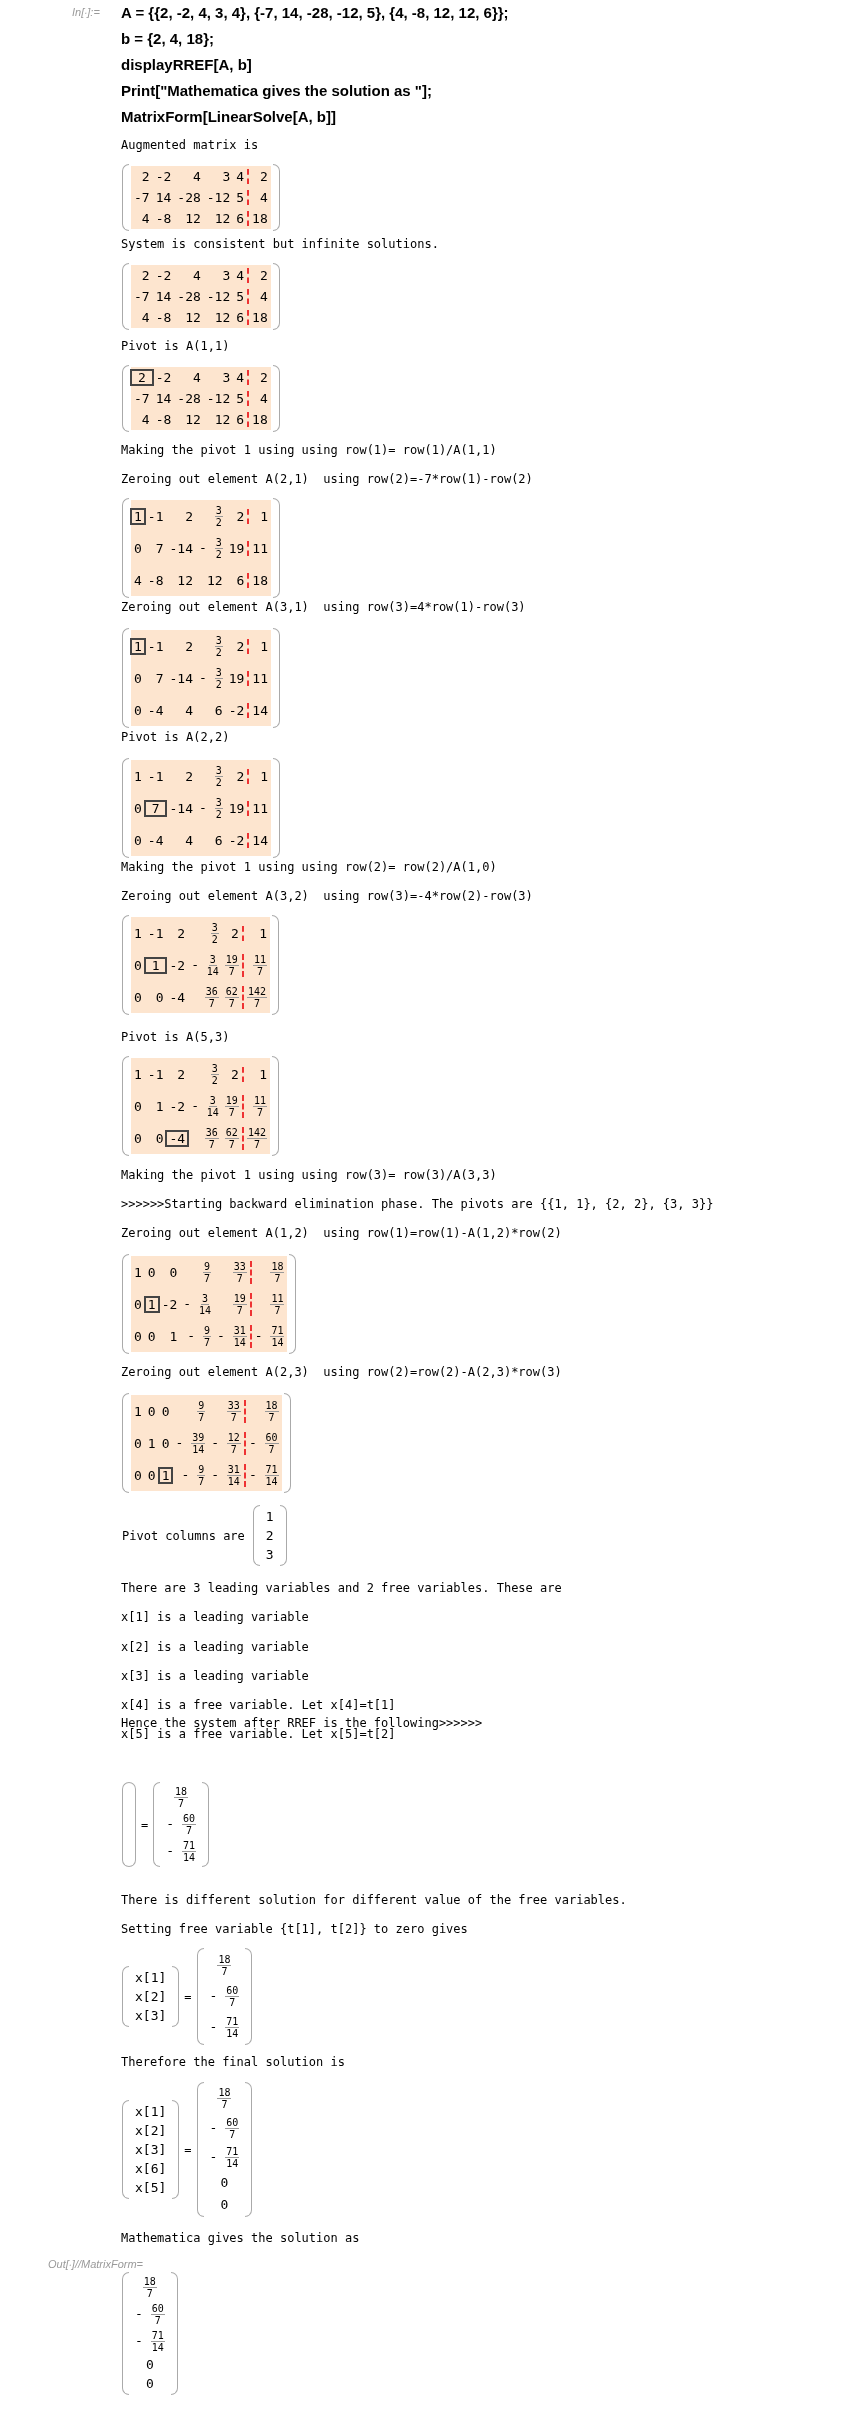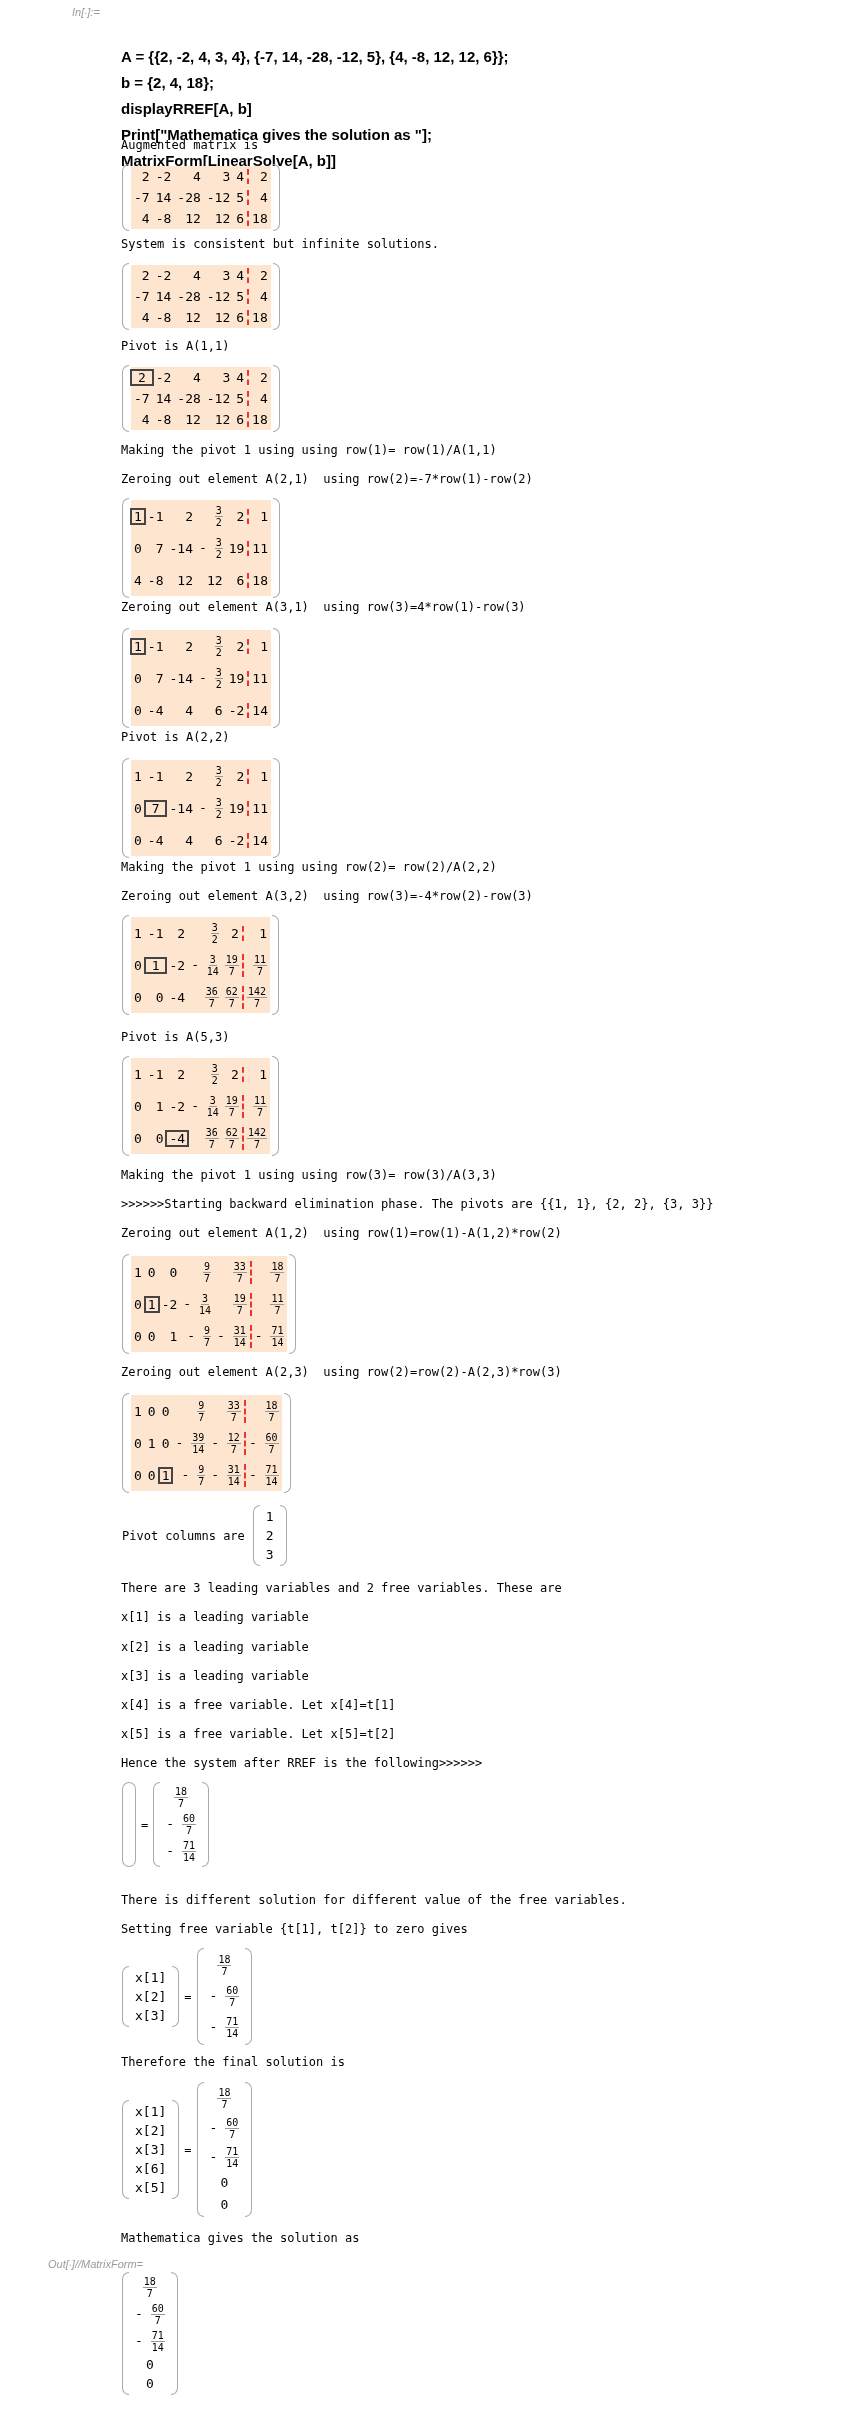--- a/index.html
+++ b/index.html
@@ -1,19 +1,19 @@
 <!DOCTYPE html>
 <html><head>
 <meta charset="utf-8">
 <style>
   html, body { margin: 0; padding: 0; background: #ffffff; }
   body { width: 858px; min-height: 2418px; position: relative; font-family: "DejaVu Sans Mono", "Liberation Mono", monospace; color: #000; }
   .cell-label { position: absolute; font-family: "Liberation Sans", sans-serif; font-style: italic; font-size: 11px; color: #9a9a9a; }
   .in-label { left: 72px; top: 6px; }
-  .code { position: absolute; left: 121px; font-family: "Liberation Sans", sans-serif; font-weight: bold; font-size: 15px; white-space: pre; margin-top: 44px; }
+  .code { position: absolute; left: 121px; font-family: "Liberation Sans", sans-serif; font-weight: bold; font-size: 15px; white-space: pre; }
   .out { position: absolute; left: 121px; font-size: 12px; white-space: pre; }
   .mat { position: absolute; left: 122px; display: inline-flex; align-items: stretch; }
   .paren { width: 6px; border: 1px solid #aaa; }
   .paren.l { border-right: none; border-radius: 8px 0 0 8px; }
   .paren.r { border-left: none; border-radius: 0 8px 8px 0; }
   .bg { background: #fde5cf; display: grid; margin: 2px 2px; font-size: 13px; align-items: center; }
   .c { text-align: right; padding: 0 3px; position: relative; white-space: nowrap; }
   .sep { border-left: 2px dashed #e33; }
   .pv { outline: 2px solid #444; outline-offset: -1px; text-align: center; }
   .frac { display: inline-flex; flex-direction: column; align-items: center; font-size: 10px; line-height: 11px; vertical-align: middle; }
@@ -200,21 +200,21 @@
       <span class="c">0</span>
       <span class="c">-4</span>
       <span class="c">4</span>
       <span class="c">6</span>
       <span class="c">-2</span>
       <span class="c sep">14</span>
     </div>
     <span class="paren r"></span>
   </div>
 
-<div class="out" style="top:860px">Making the pivot 1 using using row(2)= row(2)/A(2,2)</div>
+<div class="out" style="top:860px">Making the pivot 1 using using row(2)= row(2)/A(1,0)</div>
 <div class="out" style="top:889px">Zeroing out element A(3,2)  using row(3)=-4*row(2)-row(3)</div>
 <div class="mat" style="top:915px">
     <span class="paren l"></span>
     <div class="bg" style="grid-template-columns: repeat(6, auto); grid-auto-rows: 32px;">
       <span class="c">1</span>
       <span class="c">-1</span>
       <span class="c">2</span>
       <span class="c"><span><span class="frac">
             <span class="n">3</span>
             <span>2</span>
@@ -422,21 +422,21 @@
   <span class="paren r"></span>
 </div>
 
 <div class="out" style="top:1581px">There are 3 leading variables and 2 free variables. These are</div>
 <div class="out" style="top:1610px">x[1] is a leading variable</div>
 <div class="out" style="top:1640px">x[2] is a leading variable</div>
 <div class="out" style="top:1669px">x[3] is a leading variable</div>
 <div class="out" style="top:1698px">x[4] is a free variable. Let x[4]=t[1]</div>
 <div class="out" style="top:1727px">x[5] is a free variable. Let x[5]=t[2]</div>
 
-<div class="out" style="top:1756px">Hence the system after RREF is the following&gt;&gt;&gt;&gt;&gt;&gt;</div>
+<div class="out" style="top:1716px">Hence the system after RREF is the following&gt;&gt;&gt;&gt;&gt;&gt;</div>
 <div class="group" style="top:1782px">
   <span class="paren l"></span>
   <span class="paren r"></span>
   <span class="eq">=</span>
   <span class="paren l"></span>
   <div class="col">
       <div style="text-align: center; padding: 2px 0px;"><span><span class="frac">
             <span class="n">18</span>
             <span>7</span>
           </span></span></div>

